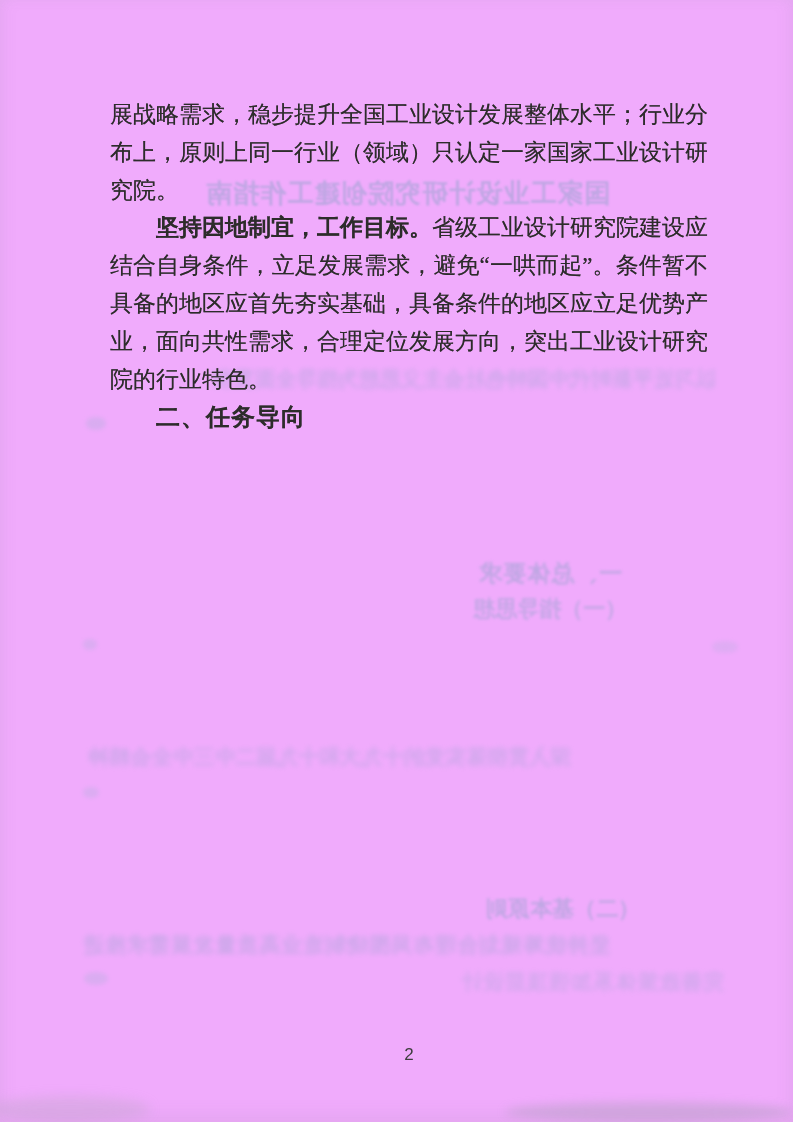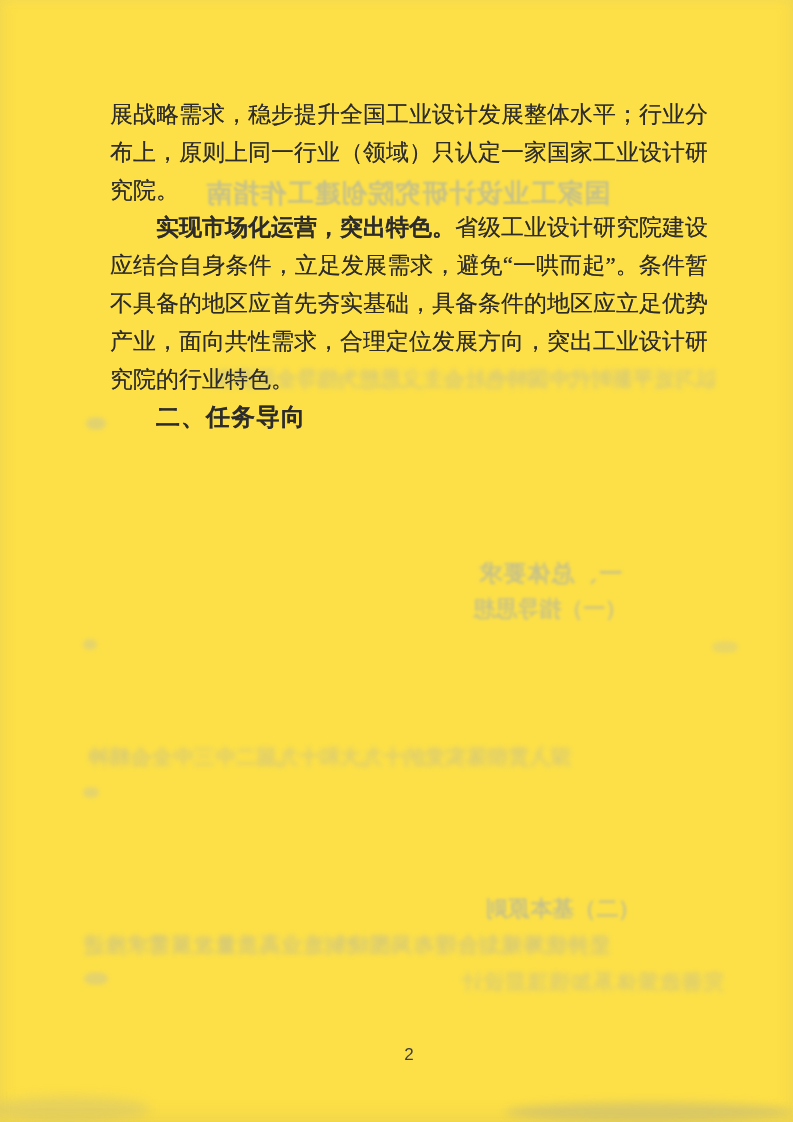--- a/index.html
+++ b/index.html
@@ -1,20 +1,20 @@
 <!DOCTYPE html>
 <html><head>
 <meta charset="utf-8">
 <style>
   html,body { margin:0; padding:0; background:#e8e8e8; }
   .page {
     position:relative;
     width:793px; height:1122px;
     margin:0 auto;
-    background:#fde047;
+    background:#f0abfc;
     overflow:hidden;
     font-family:"Liberation Serif", serif;
   }
   
   .page::after{
     content:""; position:absolute; inset:0; pointer-events:none;
     box-shadow: inset 0 -6px 18px rgba(120,120,125,0.10), inset 0 2px 10px rgba(200,200,200,0.06);
   }
   .text-block {
     position:absolute; left:110px; top:96px; width:598px;
@@ -68,21 +68,21 @@
       <div class="bleed" style="left: 82px; top: 931px; font-size: 21px; letter-spacing: 1px; filter: blur(2.5px); opacity: 0.36;">坚持统筹规划合理布局围绕制造业高质量发展需求推进</div>
       <div class="bleed" style="left: 460px; top: 968px; font-size: 21px; letter-spacing: 1px; filter: blur(2.7px); opacity: 0.3;">完善政策体系加强顶层设计</div>
       <div class="mark" style="left: 86px; top: 417px; width: 20px; height: 13px; opacity: 0.28; filter: blur(2px);"></div>
       <div class="mark" style="left: 83px; top: 639px; width: 14px; height: 11px; opacity: 0.25; filter: blur(2px);"></div>
       <div class="mark" style="left: 83px; top: 787px; width: 16px; height: 11px; opacity: 0.25; filter: blur(2px);"></div>
       <div class="mark" style="left: 712px; top: 641px; width: 26px; height: 12px; opacity: 0.2; filter: blur(2px);"></div>
       <div class="mark" style="left: 84px; top: 972px; width: 24px; height: 13px; opacity: 0.26; filter: blur(2px);"></div>
     </div>
   <div id="text-block" class="text-block">
       <p class="body"><span>展战略需求，稳步提升全国工业设计发展整体水平；行业分布上，原则上同一行业（领域）只认定一家国家工业设计研究院。</span></p>
-      <p class="indent body"><b class="lead">实现市场化运营，突出特色。</b><span>省级工业设计研究院建设应结合自身条件，立足发展需求，避免“一哄而起”。条件暂不具备的地区应首先夯实基础，具备条件的地区应立足优势产业，面向共性需求，合理定位发展方向，突出工业设计研究院的行业特色。</span></p>
+      <p class="indent body"><b class="lead">坚持因地制宜，工作目标。</b><span>省级工业设计研究院建设应结合自身条件，立足发展需求，避免“一哄而起”。条件暂不具备的地区应首先夯实基础，具备条件的地区应立足优势产业，面向共性需求，合理定位发展方向，突出工业设计研究院的行业特色。</span></p>
       <p class="indent h-hei"><b>二、任务导向</b></p>
     </div>
   <div class="page-number">2</div>
   <div id="smudge-layer">
       <div class="smudge" style="left: 505px; top: 1102px; width: 288px; height: 20px; background: rgba(150, 155, 165, 0.3); filter: blur(5px);"></div>
       <div class="smudge" style="left: -10px; top: 1096px; width: 160px; height: 26px; background: rgba(160, 162, 170, 0.22); filter: blur(6px);"></div>
     </div>
 </div>
 
 </body></html>

